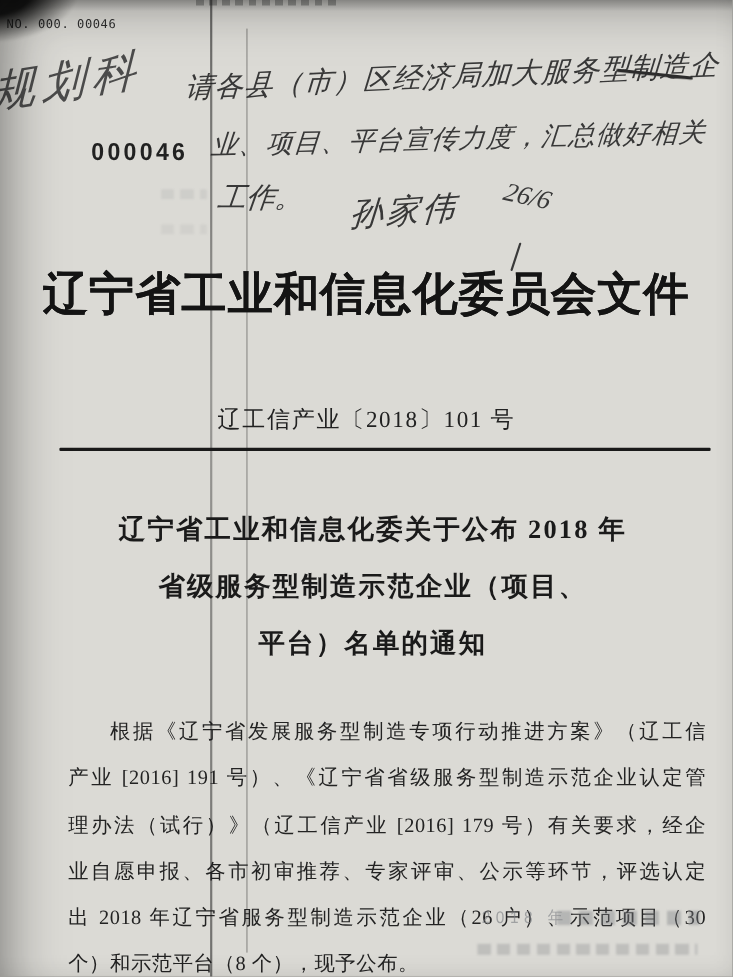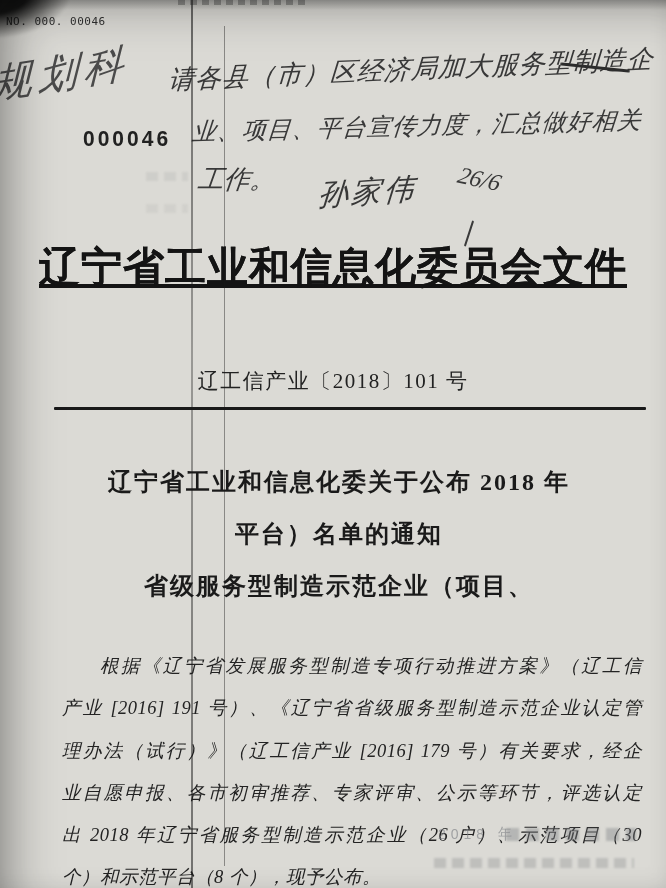--- a/index.html
+++ b/index.html
@@ -37,30 +37,30 @@
   .bleed-text{left:438px;top:826px;font-size:14px;letter-spacing:5px;
     color:rgba(122,126,130,.62);filter:blur(.6px);transform:scaleY(1.1);
     font-family:"Liberation Sans","DejaVu Sans",sans-serif;}
 
   
   .registry{left:6px;top:15px;font-family:"DejaVu Sans Mono","Liberation Mono",monospace;
     font-size:11px;letter-spacing:.5px;color:#2e2e2e;}
   .stamp{left:83px;top:127px;font-family:"Liberation Sans","DejaVu Sans",sans-serif;
     font-weight:700;font-size:21px;letter-spacing:3px;color:#212121;transform:scaleY(1.06);}
   .masthead{left:0;right:0;top:240px;text-align:center;font-size:41px;font-weight:900;
-    letter-spacing:1px;color:#141414;text-shadow:0 0 .6px #141414;text-decoration:underline;}
+    letter-spacing:1px;color:#141414;text-shadow:0 0 .6px #141414;}
   .doc-number{left:0;right:0;top:367px;text-align:center;font-size:21px;
     letter-spacing:1.5px;color:#222;}
   .rule{left:54px;top:407px;width:592px;height:3px;background:#191919;border-radius:1px;}
   .notice-title{left:12px;right:0;top:456px;text-align:center;font-size:24px;font-weight:800;
     letter-spacing:2px;line-height:52px;color:#1a1a1a;}
   .salutation{left:62px;top:611px;font-size:18px;letter-spacing:1px;color:#222;}
   .body-block{left:62px;top:645px;width:580px;font-size:18.5px;line-height:42.3px;
     letter-spacing:.5px;color:#232323;}
-  .jl{text-align:justify;text-align-last:justify;font-style:italic;}
+  .jl{text-align:justify;text-align-last:justify;}
   .jl-first{padding-left:38px;}
   .jl-last{text-align-last:left;}
 
   
   .hw{font-style:italic;color:#383838;white-space:nowrap;
     font-family:"Liberation Serif","DejaVu Serif",serif;}
   .hw-dept{left:-8px;top:46px;font-size:40px;letter-spacing:6px;opacity:.88;
     transform:rotate(-9deg) skewX(-10deg);}
   .hw-l1{left:168px;top:52px;font-size:26px;letter-spacing:1px;
     transform:rotate(-2.5deg) skewX(-6deg);}
@@ -92,22 +92,22 @@
   <div class="abs pen-stroke noselect"></div>
 
   <div class="abs stamp">000046</div>
 
   <div class="abs masthead">辽宁省工业和信息化委员会文件</div>
   <div class="abs doc-number">辽工信产业〔2018〕101 号</div>
   <div class="abs rule noselect"></div>
 
   <div class="abs notice-title">
     <div>辽宁省工业和信息化委关于公布 2018 年</div>
+    <div>省级服务型制造示范企业（项目、</div>
     <div>平台）名单的通知</div>
-    <div>省级服务型制造示范企业（项目、</div>
   </div>
 
 
   <div class="abs body-block">
     <div class="jl jl-first">根据《辽宁省发展服务型制造专项行动推进方案》（辽工信</div>
     <div class="jl">产业 [2016] 191 号）、《辽宁省省级服务型制造示范企业认定管</div>
     <div class="jl">理办法（试行）》（辽工信产业 [2016] 179 号）有关要求，经企</div>
     <div class="jl">业自愿申报、各市初审推荐、专家评审、公示等环节，评选认定</div>
     <div class="jl">出 2018 年辽宁省服务型制造示范企业（26 户）、示范项目（30</div>
     <div class="jl jl-last">个）和示范平台（8 个），现予公布。</div>

